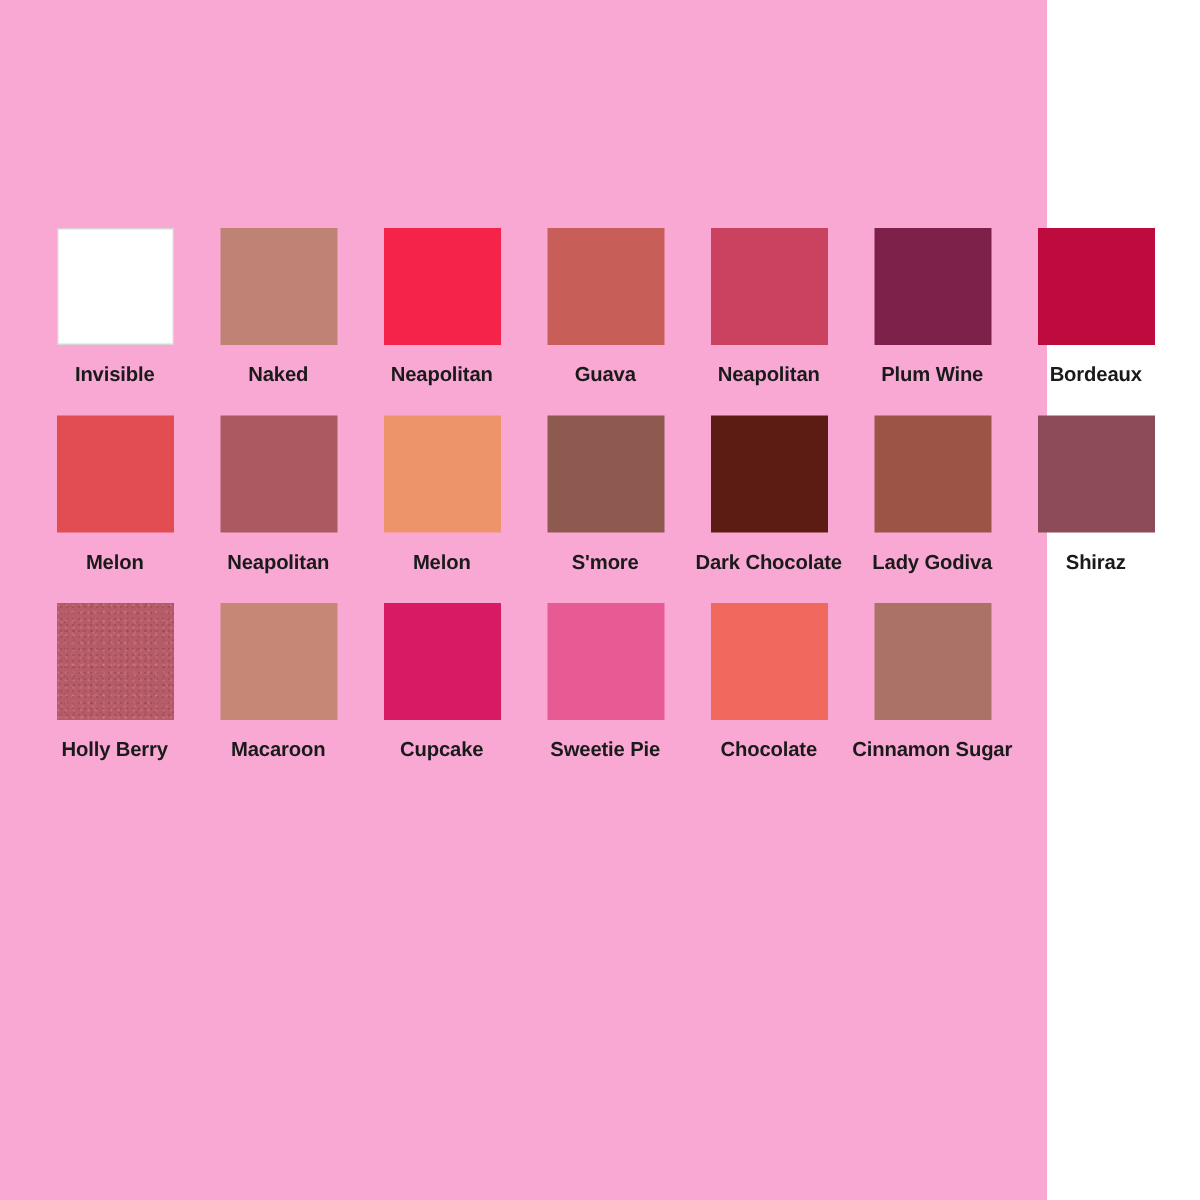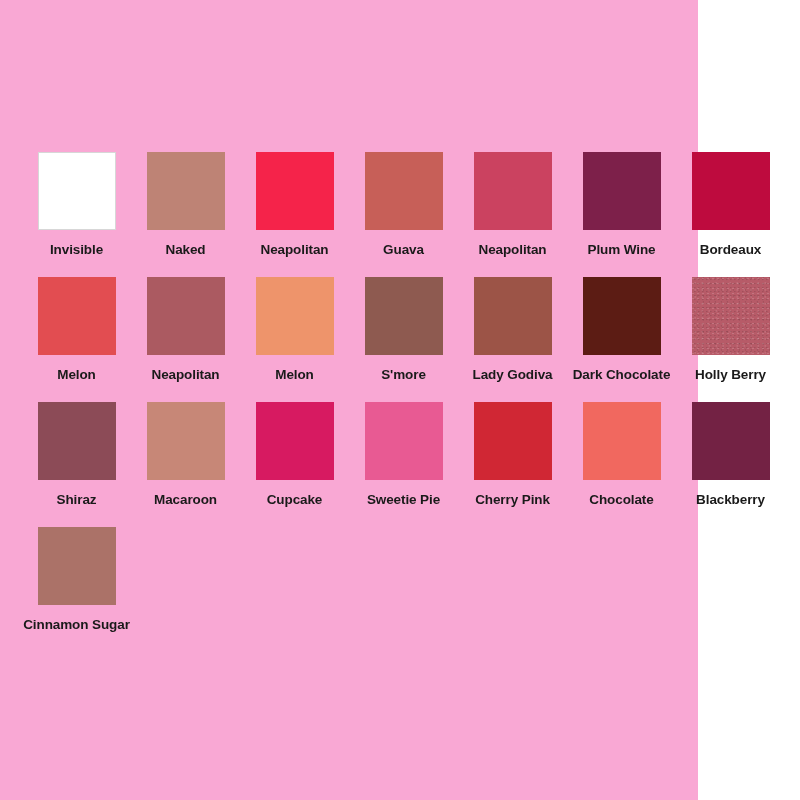--- a/index.html
+++ b/index.html
@@ -119,57 +119,49 @@
       </div>
       <div class="cell">
         <div class="swatch" style="background-color: rgb(238, 148, 107);"></div>
         <div class="label">Melon</div>
       </div>
       <div class="cell">
         <div class="swatch" style="background-color: rgb(142, 90, 80);"></div>
         <div class="label">S'more</div>
       </div>
       <div class="cell">
+        <div class="swatch" style="background-color: rgb(92, 28, 20);"></div>
+        <div class="label">Dark Chocolate</div>
+      </div>
+      <div class="cell">
         <div class="swatch" style="background-color: rgb(156, 84, 71);"></div>
         <div class="label">Lady Godiva</div>
       </div>
       <div class="cell">
-        <div class="swatch" style="background-color: rgb(92, 28, 20);"></div>
-        <div class="label">Dark Chocolate</div>
+        <div class="swatch" style="background-color: rgb(140, 75, 87);"></div>
+        <div class="label">Shiraz</div>
       </div>
       <div class="cell">
         <div class="swatch textured" style="background-color: rgb(183, 91, 104);"></div>
         <div class="label">Holly Berry</div>
-      </div>
-      <div class="cell">
-        <div class="swatch" style="background-color: rgb(140, 75, 87);"></div>
-        <div class="label">Shiraz</div>
       </div>
       <div class="cell">
         <div class="swatch" style="background-color: rgb(199, 135, 119);"></div>
         <div class="label">Macaroon</div>
       </div>
       <div class="cell">
         <div class="swatch" style="background-color: rgb(215, 26, 97);"></div>
         <div class="label">Cupcake</div>
       </div>
       <div class="cell">
         <div class="swatch" style="background-color: rgb(232, 90, 147);"></div>
         <div class="label">Sweetie Pie</div>
       </div>
       <div class="cell">
-        <div class="swatch" style="background-color: rgb(208, 39, 52);"></div>
-        <div class="label">Cherry Pink</div>
-      </div>
-      <div class="cell">
         <div class="swatch" style="background-color: rgb(241, 104, 95);"></div>
         <div class="label">Chocolate</div>
-      </div>
-      <div class="cell">
-        <div class="swatch" style="background-color: rgb(115, 34, 68);"></div>
-        <div class="label">Blackberry</div>
       </div>
       <div class="cell">
         <div class="swatch" style="background-color: rgb(171, 114, 104);"></div>
         <div class="label">Cinnamon Sugar</div>
       </div>
     </div>
 </div>
 
 </body></html>

